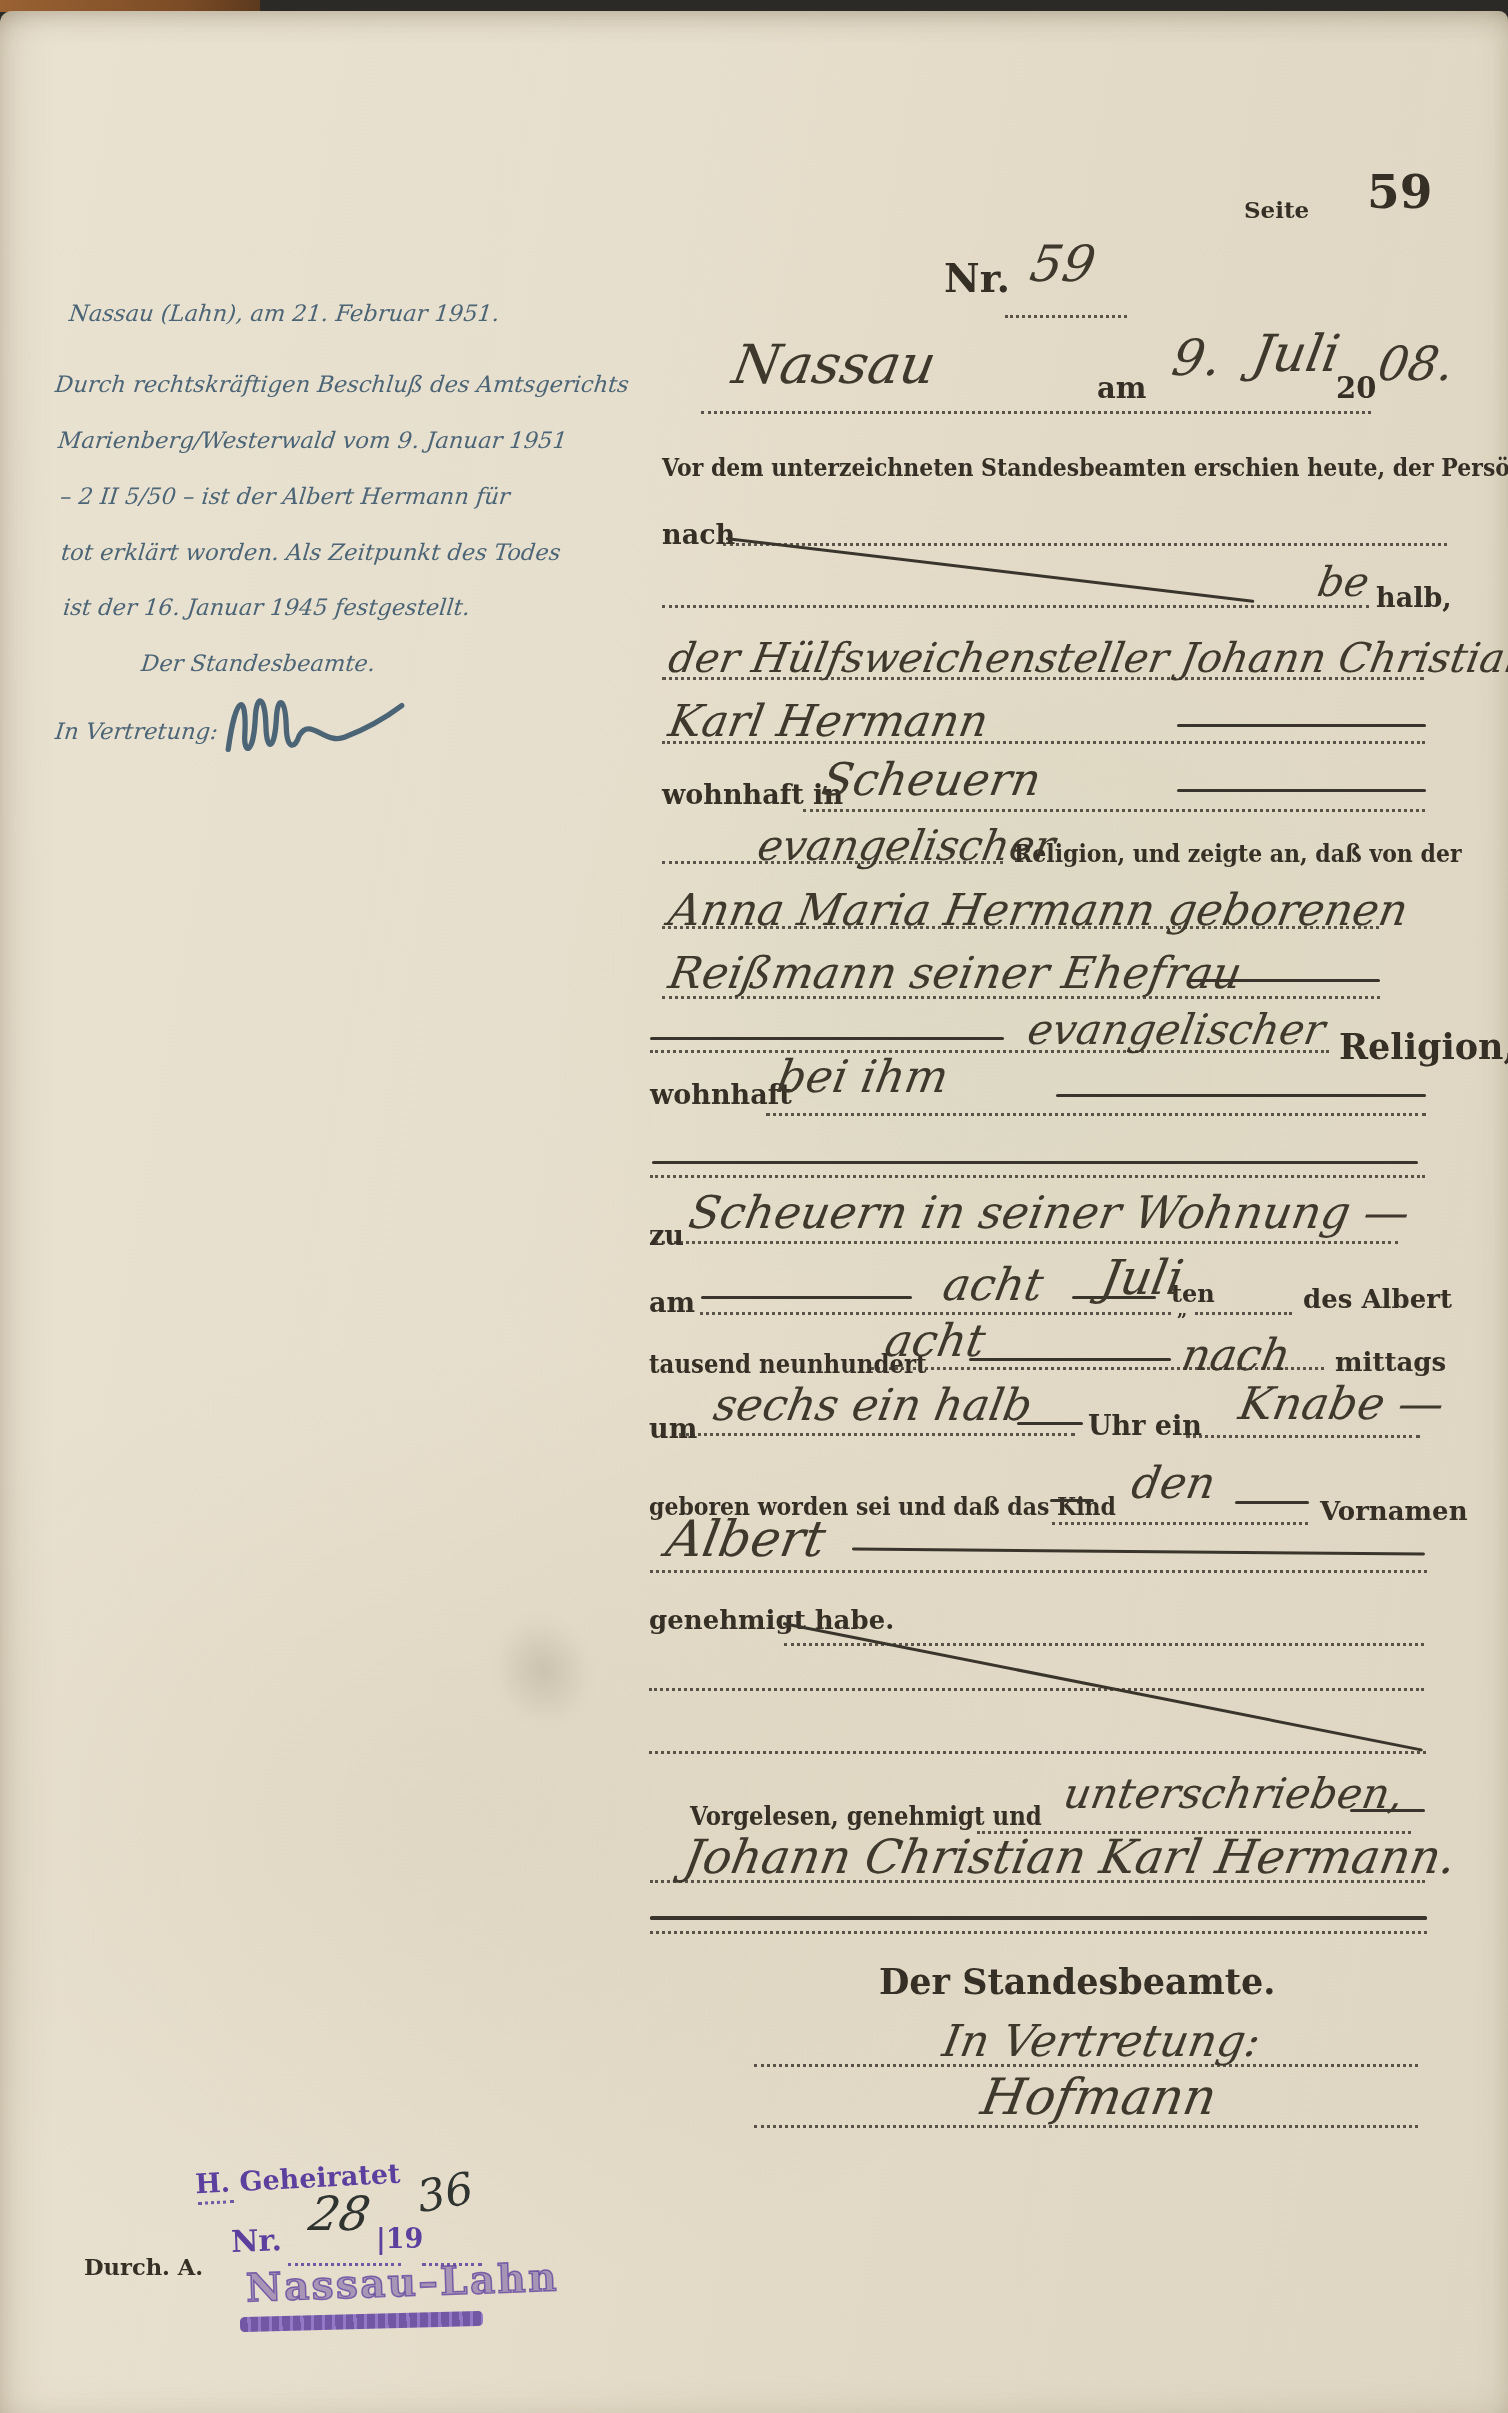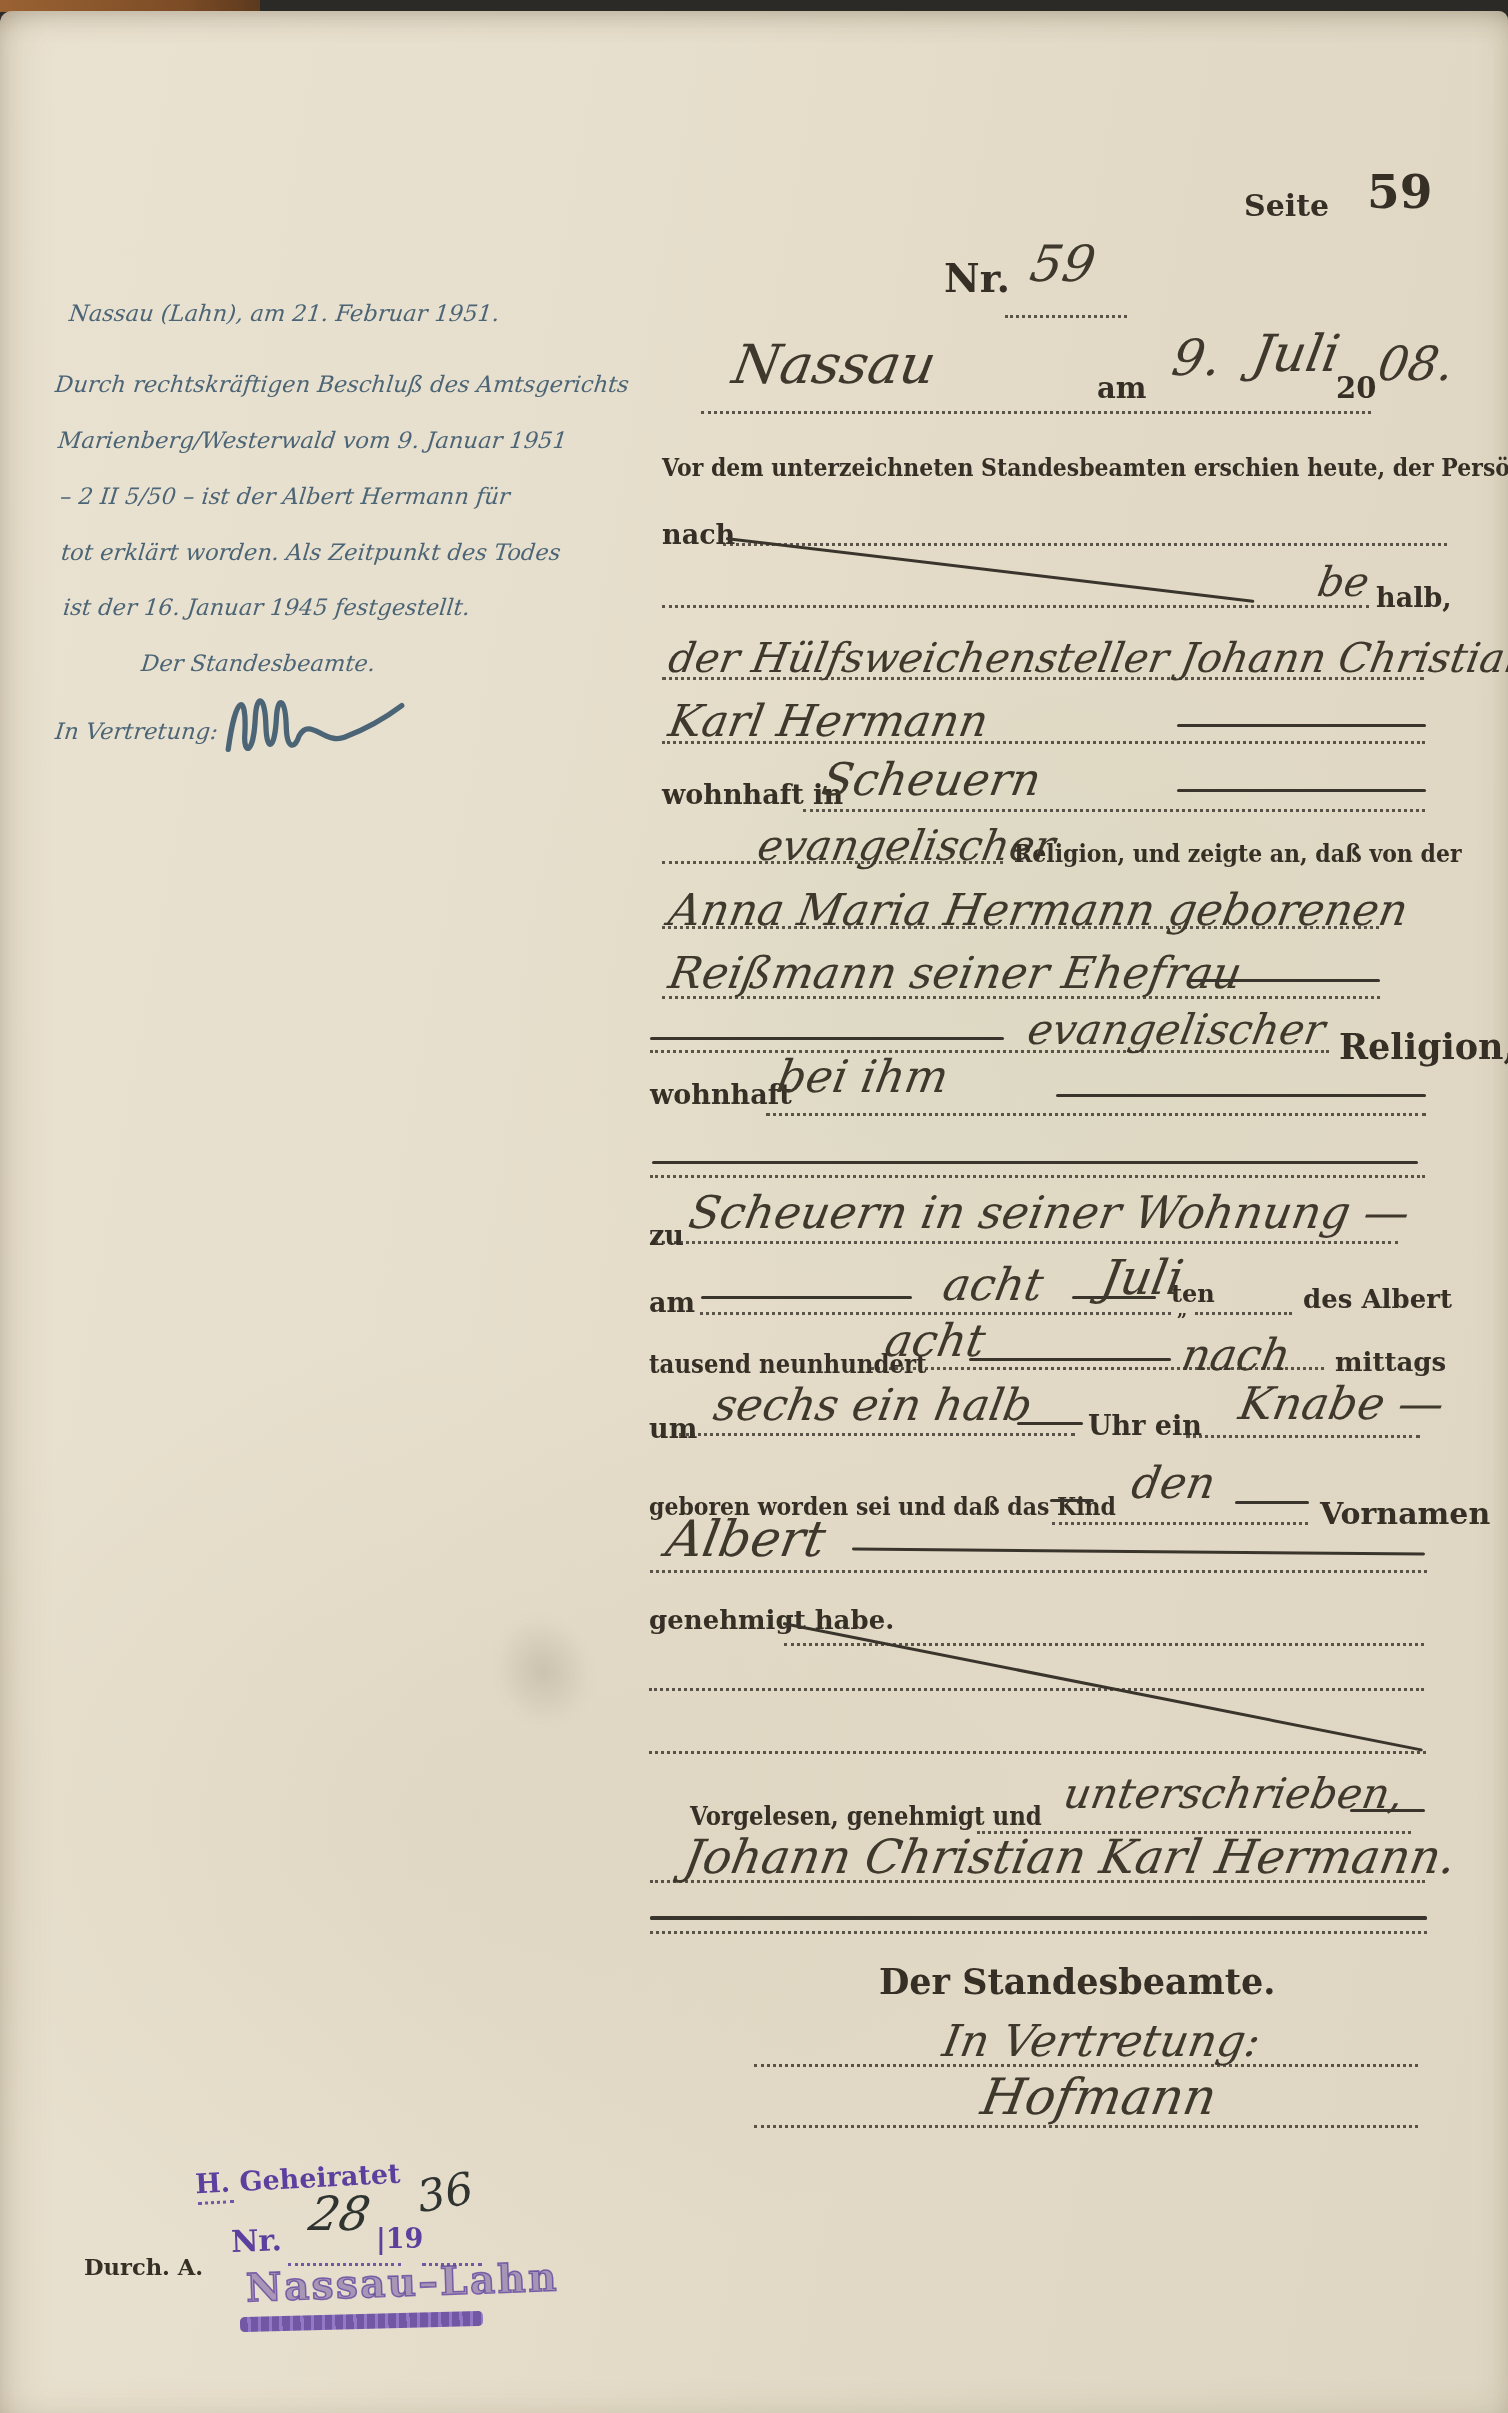--- a/index.html
+++ b/index.html
@@ -37,21 +37,21 @@
       background:repeating-linear-gradient(90deg,#5d3f9e 0 7.5px,#8466c5 7.5px 10.6px);
       border-radius:4.5px;transform:rotate(-1.5deg);}
 </style>
 </head>
 <body>
 
 <div id="stage">
   <div id="wood"></div>
   <div id="paper"></div>
 
-  <div class="abs pr" style="left:1244px;top:188px;font-size:30px">Seite</div>
+  <div class="abs pr" style="left:1244px;top:196px;font-size:23px">Seite</div>
   <div class="abs pr" style="left:1367px;top:164px;font-size:47px">59</div>
 
   <div class="abs pr" style="left:944px;top:255px;font-size:39px">Nr.</div>
   <div class="abs hw" style="left:1026px;top:235px;font-size:50px">59</div>
   <div class="dl" style="left:1005px;top:315px;width:122px"></div>
 
   <div class="abs hw" style="left:728px;top:333px;font-size:54px">Nassau</div>
   <div class="dl" style="left:701px;top:411px;width:670px"></div>
   <div class="abs pr" style="left:1097px;top:371px;font-size:29px">am</div>
   <div class="abs hw" style="left:1168px;top:329px;font-size:50px">9.</div>
@@ -129,21 +129,21 @@
   <div class="abs pr" style="left:1088px;top:1410px;font-size:27px">Uhr ein</div>
   <div class="abs hw" style="left:1235px;top:1377px;font-size:45px">Knabe —</div>
   <div class="dl" style="left:679px;top:1433px;width:396px"></div>
   <div class="dl" style="left:1186px;top:1435px;width:234px"></div>
 
   <div class="abs pr cond" style="left:649px;top:1492px;font-size:25px">geboren worden sei und daß das Kind</div>
   <div class="sl" style="left:1050px;top:1499px;width:44px"></div>
   <div class="abs hw" style="left:1128px;top:1457px;font-size:44px">den</div>
   <div class="sl" style="left:1235px;top:1501px;width:74px"></div>
   <div class="dl" style="left:1052px;top:1522px;width:256px"></div>
-  <div class="abs pr" style="left:1320px;top:1496px;font-size:30px">Vornamen</div>
+  <div class="abs pr" style="left:1320px;top:1496px;font-size:26px">Vornamen</div>
   <div class="abs hw" style="left:662px;top:1510px;font-size:50px">Albert</div>
   <div class="sl" style="left:852px;top:1550px;width:573px;transform:rotate(0.5deg)"></div>
   <div class="dl" style="left:650px;top:1570px;width:777px"></div>
 
   <div class="abs pr" style="left:649px;top:1605px;font-size:26px">genehmigt habe.</div>
   <div class="dl" style="left:784px;top:1643px;width:640px"></div>
   <div class="diag" style="left:783px;top:1622px;width:652px;transform:rotate(11.2deg)"></div>
   <div class="dl" style="left:649px;top:1688px;width:775px"></div>
   <div class="dl" style="left:649px;top:1751px;width:777px"></div>
   <div id="smudge"></div>

